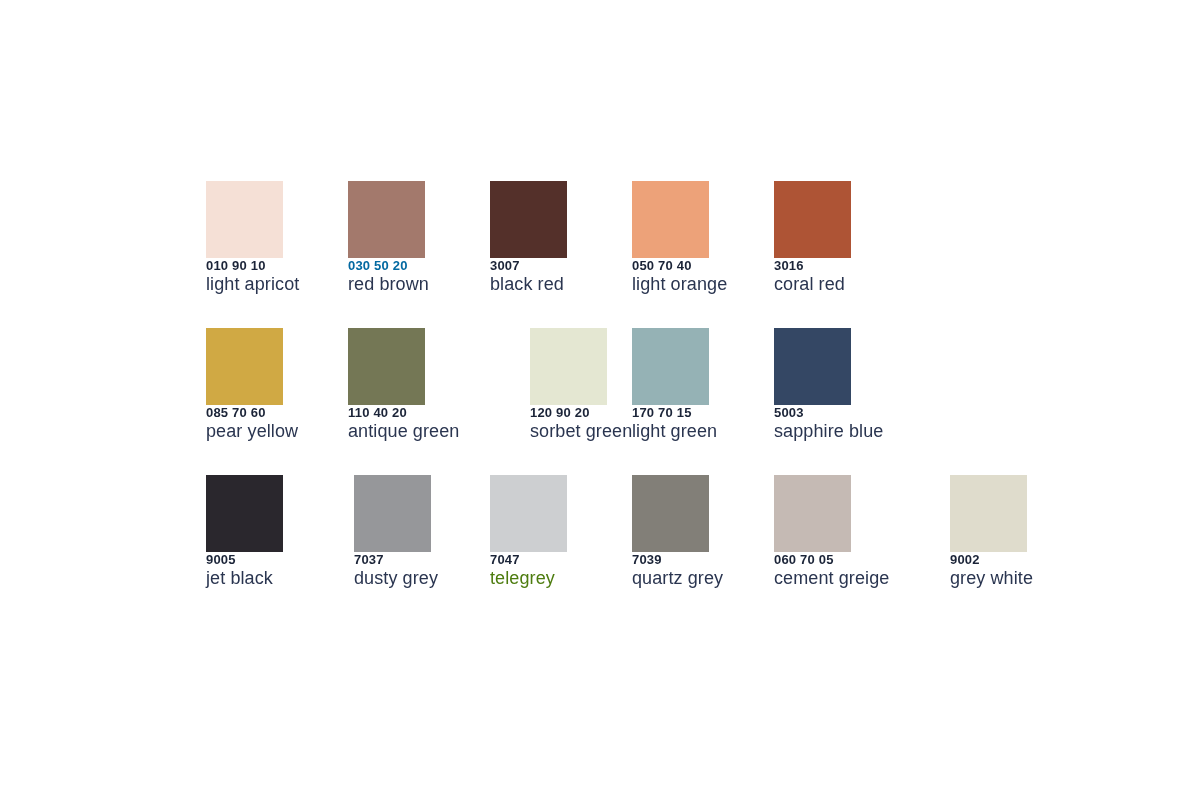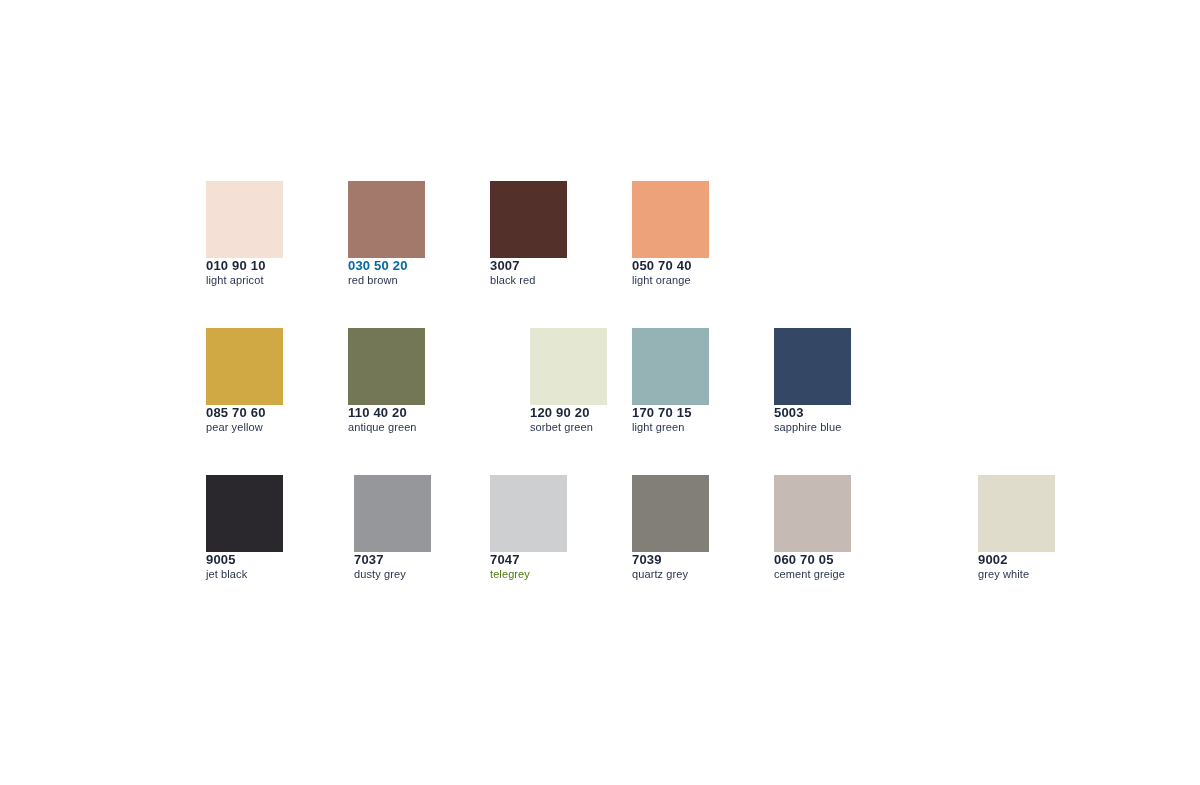--- a/index.html
+++ b/index.html
@@ -49,45 +49,46 @@
     display: block;
     font-size: 13px;
     font-weight: bold;
     color: #1b2438;
     letter-spacing: 0.2px;
     white-space: nowrap;
   }
 
   .swatch-name {
     display: block;
-    font-size: 11px;
+    font-size: 18px;
     font-weight: normal;
     color: #2a3550;
     letter-spacing: 0.1px;
     white-space: nowrap;
   }
 </style>
 </head>
 <body>
 
 <div id="palette-sheet">
     <div class="swatch-row" style="height: 147px;">
       <div class="swatch-card" style="left: 0px;"><span class="swatch-chip" style="width: 77px; height: 77px; background: rgb(245, 224, 214);"></span><span class="swatch-labels"><span class="swatch-code" style="color: rgb(27, 36, 56);">010 90 10</span><span class="swatch-name" style="color: rgb(42, 53, 80);">light apricot</span></span></div>
       <div class="swatch-card" style="left: 142px;"><span class="swatch-chip" style="width: 77px; height: 77px; background: rgb(163, 121, 108);"></span><span class="swatch-labels"><span class="swatch-code" style="color: #0369a1;">030 50 20</span><span class="swatch-name" style="color: rgb(42, 53, 80);">red brown</span></span></div>
       <div class="swatch-card" style="left: 284px;"><span class="swatch-chip" style="width: 77px; height: 77px; background: rgb(84, 48, 42);"></span><span class="swatch-labels"><span class="swatch-code" style="color: rgb(27, 36, 56);">3007</span><span class="swatch-name" style="color: rgb(42, 53, 80);">black red</span></span></div>
       <div class="swatch-card" style="left: 426px;"><span class="swatch-chip" style="width: 77px; height: 77px; background: rgb(237, 162, 121);"></span><span class="swatch-labels"><span class="swatch-code" style="color: rgb(27, 36, 56);">050 70 40</span><span class="swatch-name" style="color: rgb(42, 53, 80);">light orange</span></span></div>
+      <div class="swatch-card" style="left: 568px;"><span class="swatch-chip" style="width: 77px; height: 77px; background: rgb(174, 84, 53);"></span><span class="swatch-labels"><span class="swatch-code" style="color: rgb(27, 36, 56);">3016</span><span class="swatch-name" style="color: rgb(42, 53, 80);">coral red</span></span></div>
     </div>
     <div class="swatch-row" style="height: 147px;">
       <div class="swatch-card" style="left: 0px;"><span class="swatch-chip" style="width: 77px; height: 77px; background: rgb(208, 169, 68);"></span><span class="swatch-labels"><span class="swatch-code" style="color: rgb(27, 36, 56);">085 70 60</span><span class="swatch-name" style="color: rgb(42, 53, 80);">pear yellow</span></span></div>
       <div class="swatch-card" style="left: 142px;"><span class="swatch-chip" style="width: 77px; height: 77px; background: rgb(116, 119, 85);"></span><span class="swatch-labels"><span class="swatch-code" style="color: rgb(27, 36, 56);">110 40 20</span><span class="swatch-name" style="color: rgb(42, 53, 80);">antique green</span></span></div>
       <div class="swatch-card" style="left: 284px; padding-left: 40px;"><span class="swatch-chip" style="width: 77px; height: 77px; background: rgb(228, 231, 210);"></span><span class="swatch-labels"><span class="swatch-code" style="color: rgb(27, 36, 56);">120 90 20</span><span class="swatch-name" style="color: rgb(42, 53, 80);">sorbet green</span></span></div>
       <div class="swatch-card" style="left: 426px;"><span class="swatch-chip" style="width: 77px; height: 77px; background: rgb(149, 178, 181);"></span><span class="swatch-labels"><span class="swatch-code" style="color: rgb(27, 36, 56);">170 70 15</span><span class="swatch-name" style="color: rgb(42, 53, 80);">light green</span></span></div>
       <div class="swatch-card" style="left: 568px;"><span class="swatch-chip" style="width: 77px; height: 77px; background: rgb(52, 71, 100);"></span><span class="swatch-labels"><span class="swatch-code" style="color: rgb(27, 36, 56);">5003</span><span class="swatch-name" style="color: rgb(42, 53, 80);">sapphire blue</span></span></div>
     </div>
     <div class="swatch-row" style="height: 147px;">
       <div class="swatch-card" style="left: 0px;"><span class="swatch-chip" style="width: 77px; height: 77px; background: rgb(42, 39, 45);"></span><span class="swatch-labels"><span class="swatch-code" style="color: rgb(27, 36, 56);">9005</span><span class="swatch-name" style="color: rgb(42, 53, 80);">jet black</span></span></div>
       <div class="swatch-card" style="left: 148px;"><span class="swatch-chip" style="width: 77px; height: 77px; background: rgb(150, 151, 154);"></span><span class="swatch-labels"><span class="swatch-code" style="color: rgb(27, 36, 56);">7037</span><span class="swatch-name" style="color: rgb(42, 53, 80);">dusty grey</span></span></div>
       <div class="swatch-card" style="left: 284px;"><span class="swatch-chip" style="width: 77px; height: 77px; background: rgb(205, 207, 209);"></span><span class="swatch-labels"><span class="swatch-code" style="color: rgb(27, 36, 56);">7047</span><span class="swatch-name" style="color: #4d7c0f;">telegrey</span></span></div>
       <div class="swatch-card" style="left: 426px;"><span class="swatch-chip" style="width: 77px; height: 77px; background: rgb(130, 127, 120);"></span><span class="swatch-labels"><span class="swatch-code" style="color: rgb(27, 36, 56);">7039</span><span class="swatch-name" style="color: rgb(42, 53, 80);">quartz grey</span></span></div>
       <div class="swatch-card" style="left: 568px;"><span class="swatch-chip" style="width: 77px; height: 77px; background: rgb(197, 186, 180);"></span><span class="swatch-labels"><span class="swatch-code" style="color: rgb(27, 36, 56);">060 70 05</span><span class="swatch-name" style="color: rgb(42, 53, 80);">cement greige</span></span></div>
-      <div class="swatch-card" style="left: 744px; padding-left: 28px;"><span class="swatch-chip" style="width: 77px; height: 77px; background: rgb(223, 220, 204);"></span><span class="swatch-labels"><span class="swatch-code" style="color: rgb(27, 36, 56);">9002</span><span class="swatch-name" style="color: rgb(42, 53, 80);">grey white</span></span></div>
+      <div class="swatch-card" style="left: 716px; padding-left: 28px;"><span class="swatch-chip" style="width: 77px; height: 77px; background: rgb(223, 220, 204);"></span><span class="swatch-labels"><span class="swatch-code" style="color: rgb(27, 36, 56);">9002</span><span class="swatch-name" style="color: rgb(42, 53, 80);">grey white</span></span></div>
     </div>
   </div>
 
 </body></html>

